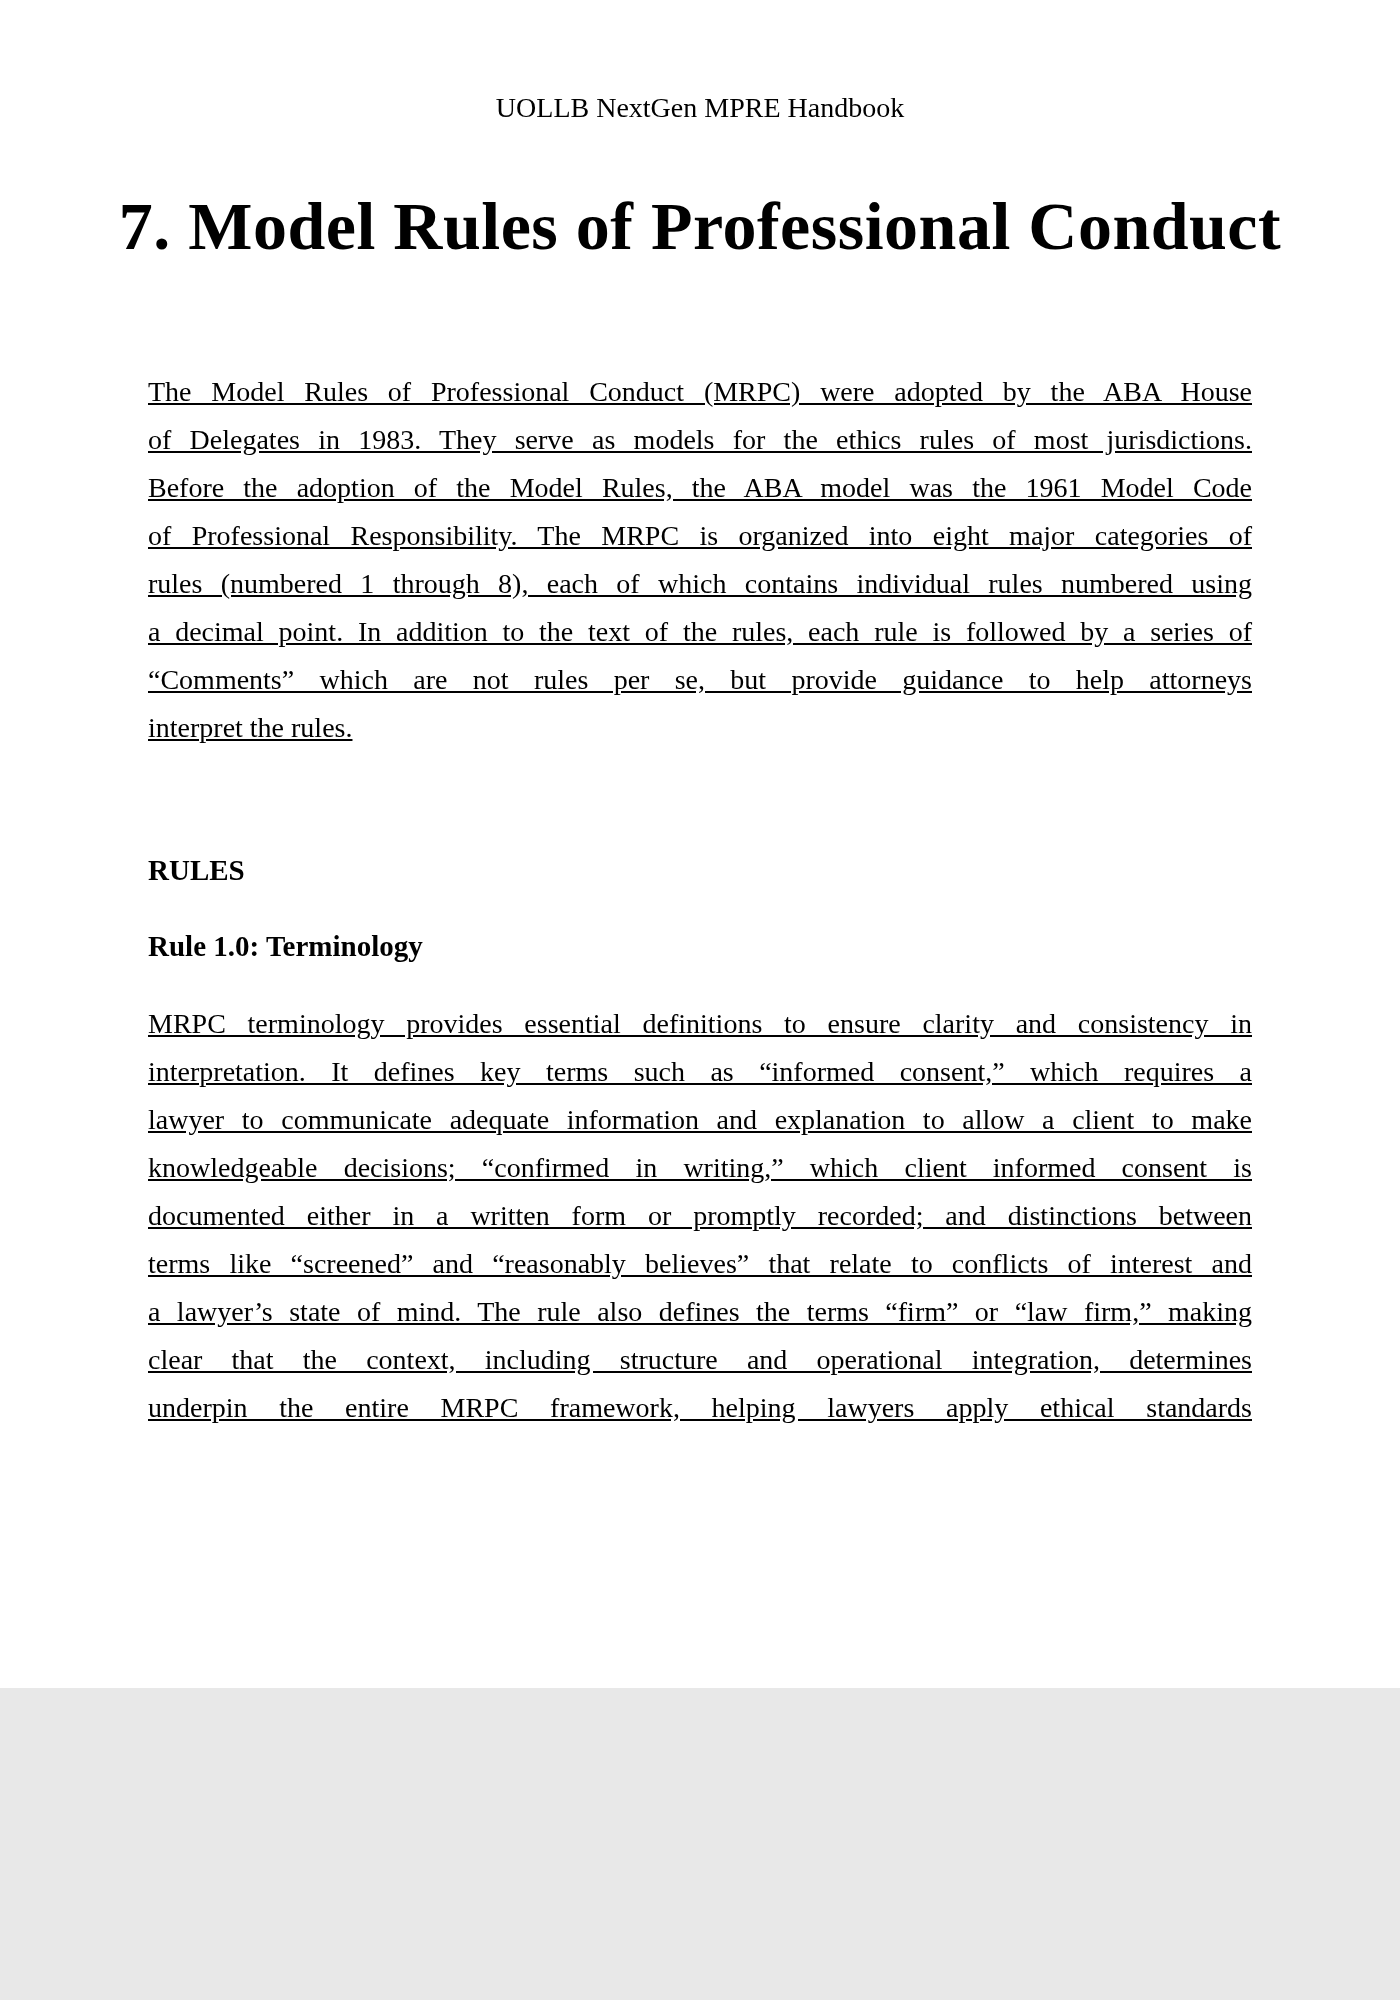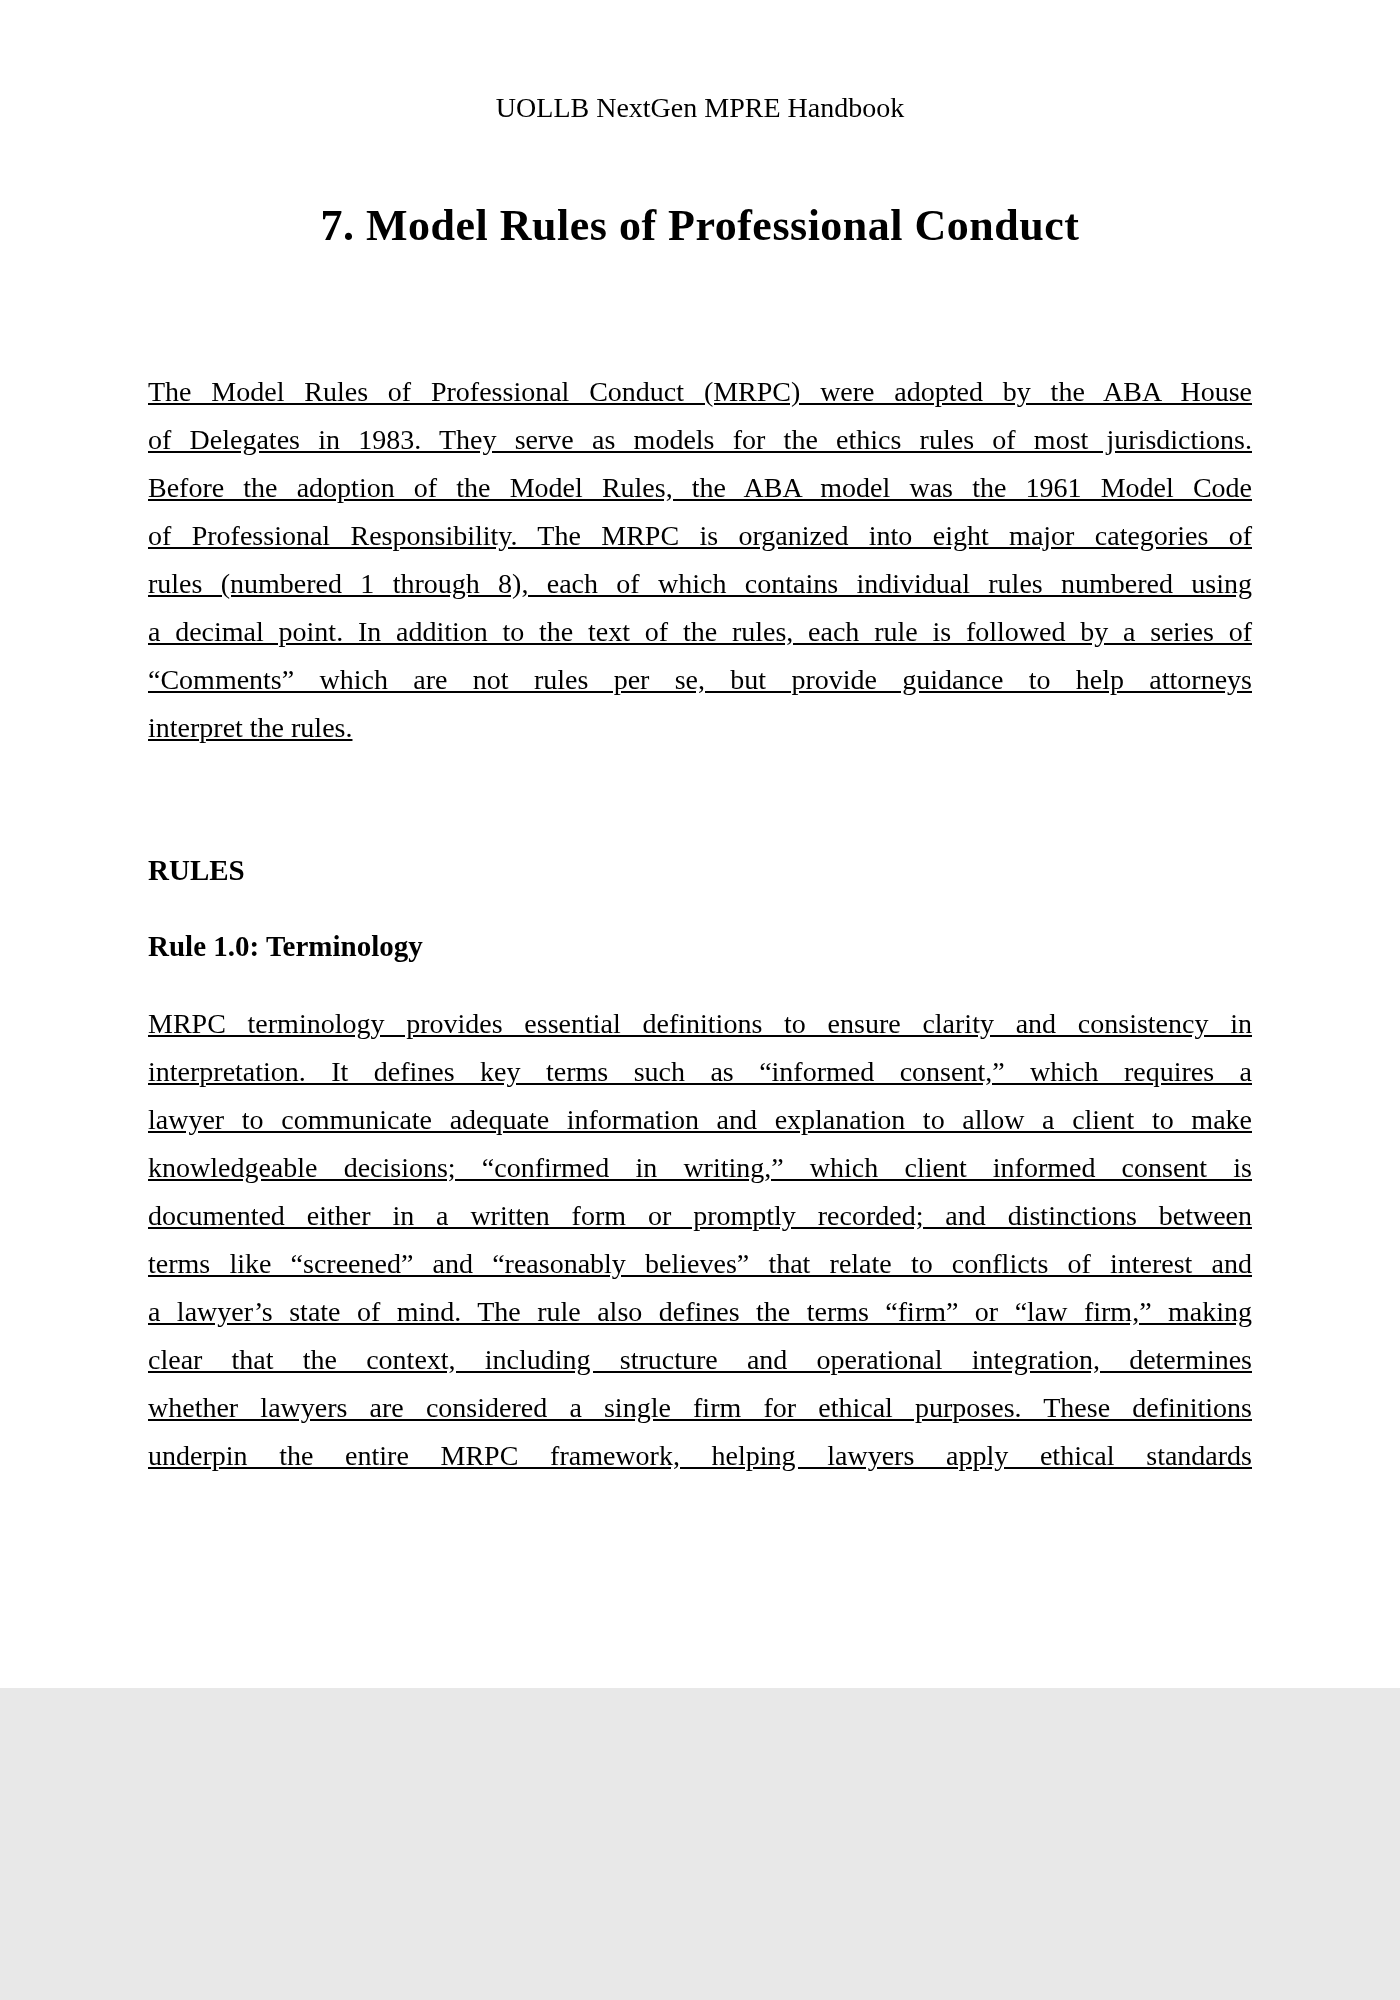--- a/index.html
+++ b/index.html
@@ -25,21 +25,21 @@
     text-align: center;
     font-size: 28px;
     line-height: 40px;
   }
   .chapter-title {
     position: absolute;
     top: 196px;
     left: 0;
     right: 0;
     text-align: center;
-    font-size: 44px;
+    font-size: 68px;
     line-height: 60px;
     font-weight: bold;
     letter-spacing: 0.5px;
   }
   .paragraph {
     position: absolute;
     left: 148px;
     width: 1104px;
     text-decoration: underline;
   }
@@ -104,21 +104,20 @@
 
   <div class="paragraph para-rule">
     <div class="jline">MRPC terminology provides essential definitions to ensure clarity and consistency in</div>
     <div class="jline">interpretation. It defines key terms such as “informed consent,” which requires a</div>
     <div class="jline">lawyer to communicate adequate information and explanation to allow a client to make</div>
     <div class="jline">knowledgeable decisions; “confirmed in writing,” which client informed consent is</div>
     <div class="jline">documented either in a written form or promptly recorded; and distinctions between</div>
     <div class="jline">terms like “screened” and “reasonably believes” that relate to conflicts of interest and</div>
     <div class="jline">a lawyer’s state of mind. The rule also defines the terms “firm” or “law firm,” making</div>
     <div class="jline">clear that the context, including structure and operational integration, determines</div>
-    <div class="jline">whether lawyers are considered a single firm for ethical purposes. These definitions</div>
     <div class="jline">underpin the entire MRPC framework, helping lawyers apply ethical standards</div>
   </div>
 
   <div class="page-footer">
     <span>© UOLLB</span>
     <span>36</span>
   </div>
 
 </div>
 

